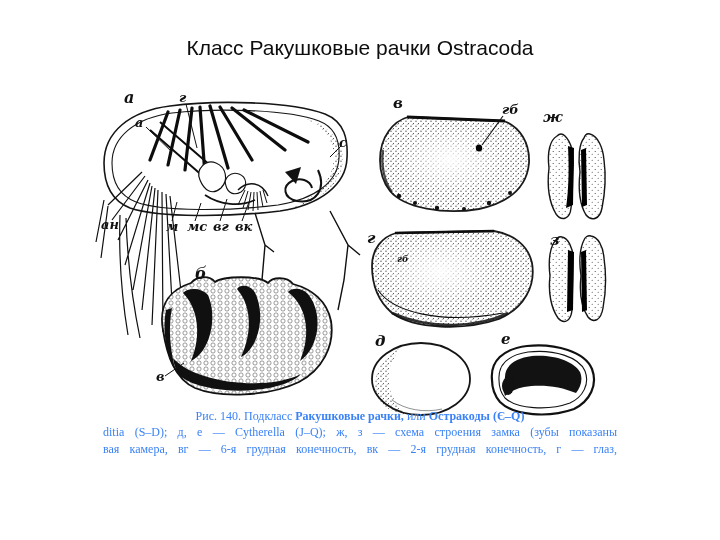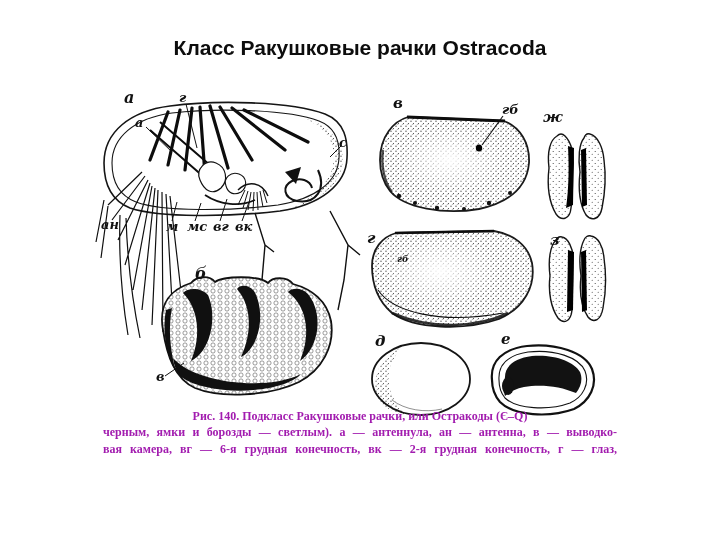--- a/index.html
+++ b/index.html
@@ -1,22 +1,22 @@
 <!DOCTYPE html>
 <html><head>
 <meta charset="utf-8">
 <style>
   html,body{margin:0;padding:0;background:#fff;}
   .slide{position:relative;width:720px;height:540px;background:#ffffff;overflow:hidden;
          font-family:"Liberation Serif",serif;color:#111;}
   .title{position:absolute;top:36px;left:0;width:720px;text-align:center;
-         font-family:"Liberation Sans",sans-serif;font-weight:700;font-size:21px;color:#0d0d0d;}
+         font-family:"Liberation Sans",sans-serif;font-weight:400;font-size:21px;color:#0d0d0d;}
   svg.fig{position:absolute;left:0;top:0;}
   .fig-label{font-family:"DejaVu Serif",serif;font-style:italic;font-weight:700;fill:#111;}
-  .caption{position:absolute;left:103px;top:408px;width:514px;font-size:12px;line-height:16.3px;color:#a21caf;font-weight:bold;}
+  .caption{position:absolute;left:103px;top:408px;width:514px;font-size:12px;line-height:16.3px;color:#3b82f6;}
   .cap-center{text-align:center;}
   .cap-just{text-align:justify;text-align-last:justify;}
 </style>
 </head>
 <body>
 
 <div class="slide">
 
   <div class="title">Класс Ракушковые рачки Ostracoda</div>
 
@@ -142,17 +142,17 @@
       <path d="M584 240 C580 248 579 262 581 276 C579 294 582 308 588 317 C594 324 601 320 603 308 C606 292 606 272 604 258 C603 246 598 237 591 236 C588 235 585 237 584 240 Z" fill="url(#stipL)"></path>
       <path d="M581 252 L586 250 L587 310 L582 312 Z" fill="#000"></path>
       <text class="fig-label" x="550" y="245" font-size="15">з</text>
     </g>
   </svg>
 
   <div class="caption">
     <div class="cap-center">
       <span>Рис. 140. Подкласс </span><b>Ракушковые рачки,</b><span> или </span><b>Остракоды (Є–Q)</b>
     </div>
-    <div class="cap-just">черным, ямки и борозды — светлым). а — антеннула, ан — антенна, в — выводко-</div>
+    <div class="cap-just">ditia (S–D); д, е — Cytherella (J–Q); ж, з — схема строения замка (зубы показаны</div>
     <div class="cap-just">вая камера, вг — 6-я грудная конечность, вк — 2-я грудная конечность, г — глаз,</div>
   </div>
 
 </div>
 
 </body></html>

